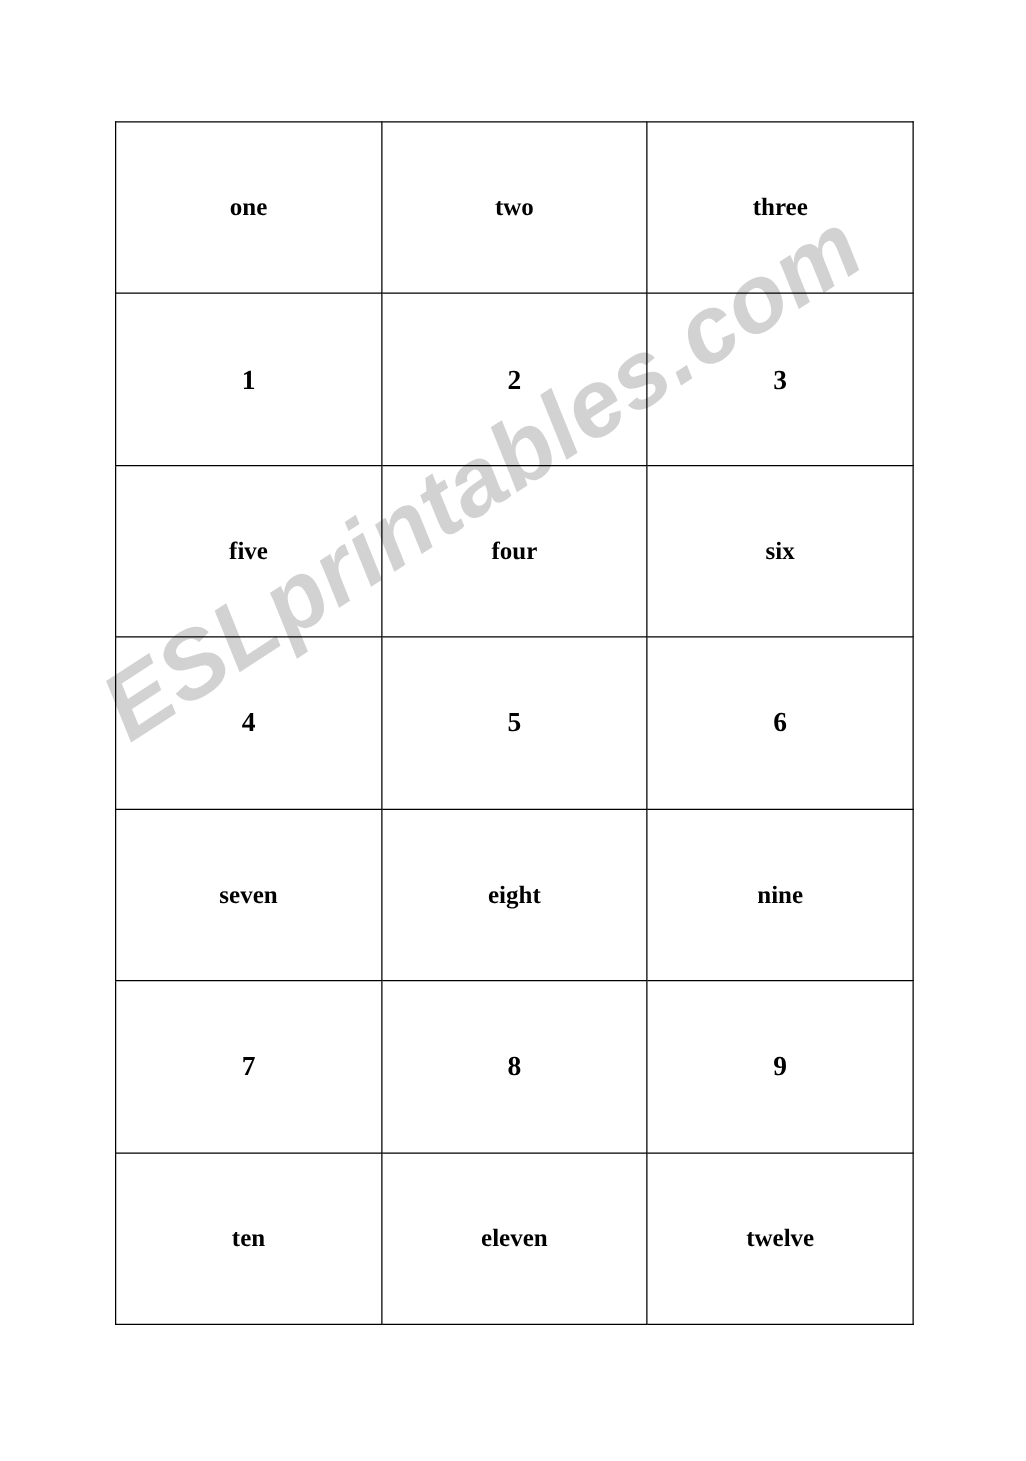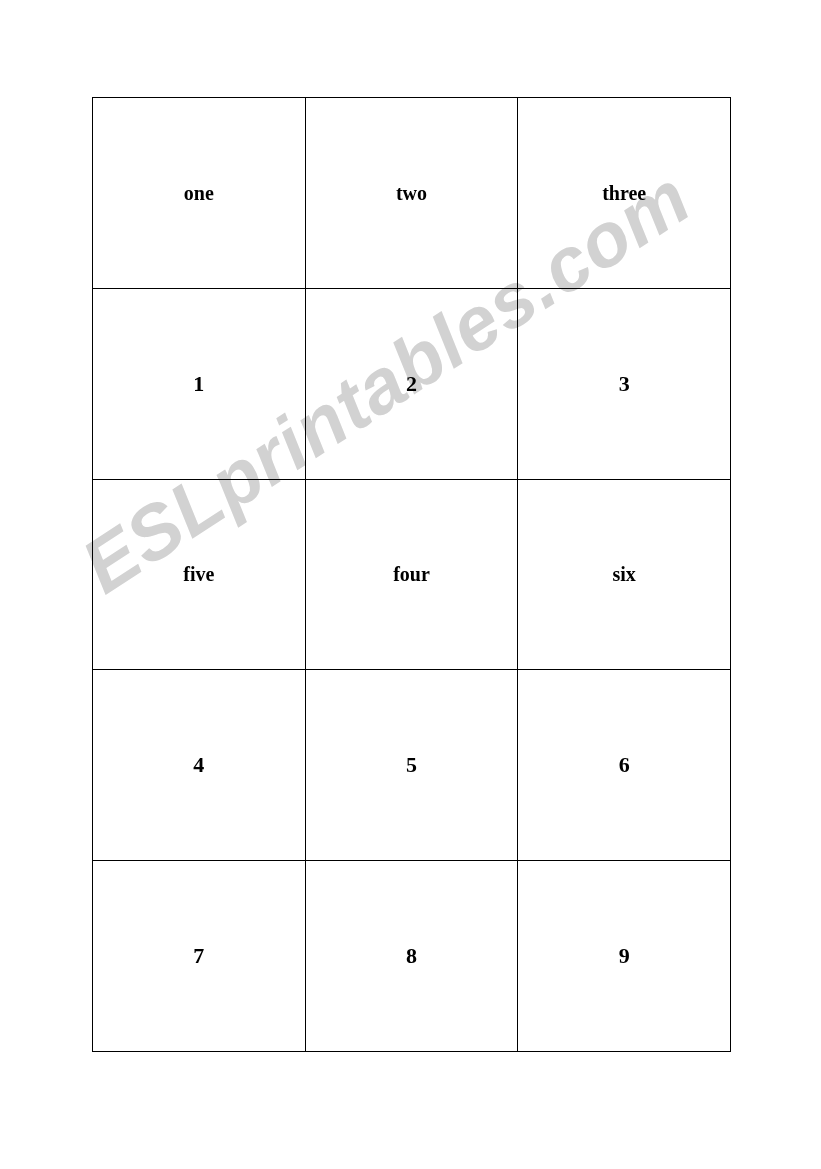--- a/index.html
+++ b/index.html
@@ -138,30 +138,52 @@
           <span class="card-cell-inner numeral">4</span>
         </td>
         <td>
           <span class="card-cell-inner numeral">5</span>
         </td>
         <td>
           <span class="card-cell-inner numeral">6</span>
         </td>
       </tr>
 
+      <tr>
+        <td>
+          <span class="card-cell-inner word">seven</span>
+        </td>
+        <td>
+          <span class="card-cell-inner word">eight</span>
+        </td>
+        <td>
+          <span class="card-cell-inner word">nine</span>
+        </td>
+      </tr>
 
       <tr>
         <td>
           <span class="card-cell-inner numeral">7</span>
         </td>
         <td>
           <span class="card-cell-inner numeral">8</span>
         </td>
         <td>
           <span class="card-cell-inner numeral">9</span>
         </td>
       </tr>
 
+      <tr>
+        <td>
+          <span class="card-cell-inner word">ten</span>
+        </td>
+        <td>
+          <span class="card-cell-inner word">eleven</span>
+        </td>
+        <td>
+          <span class="card-cell-inner word">twelve</span>
+        </td>
+      </tr>
 
     </tbody>
   </table>
 
 </div>
 
 </body></html>

